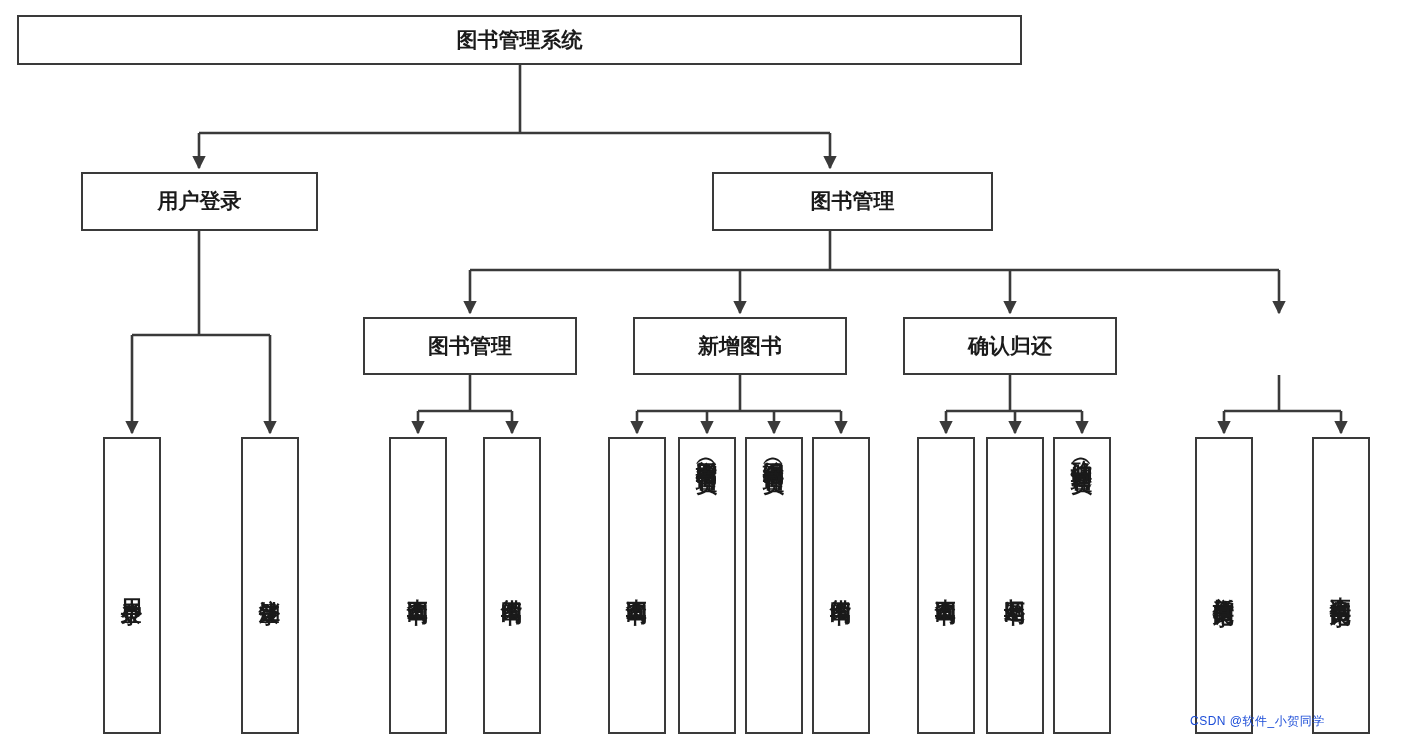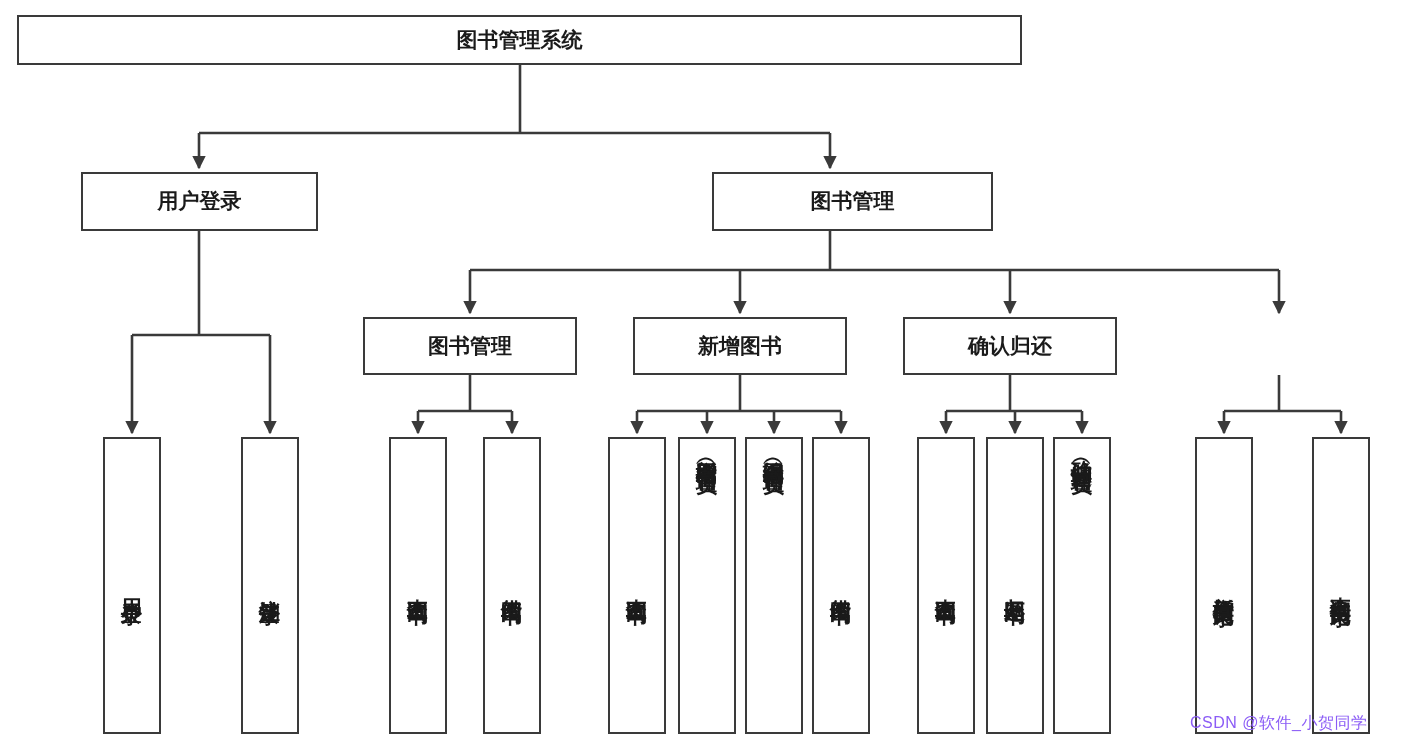--- a/index.html
+++ b/index.html
@@ -64,22 +64,22 @@
     white-space: nowrap;
   }
   .v-node.centered {
     align-items: center;
     padding-top: 0;
   }
   .watermark {
     position: absolute;
     left: 1190px;
     top: 713px;
-    font-size: 16px;
-    color: #8b5cf6;
+    font-size: 12px;
+    color: #1d4ed8;
     white-space: nowrap;
     letter-spacing: 0.5px;
   }
 </style>
 </head>
 <body>
 
 <div id="diagram-root">
 
   <svg id="wires" viewBox="0 0 1405 747" xmlns="http://www.w3.org/2000/svg">

